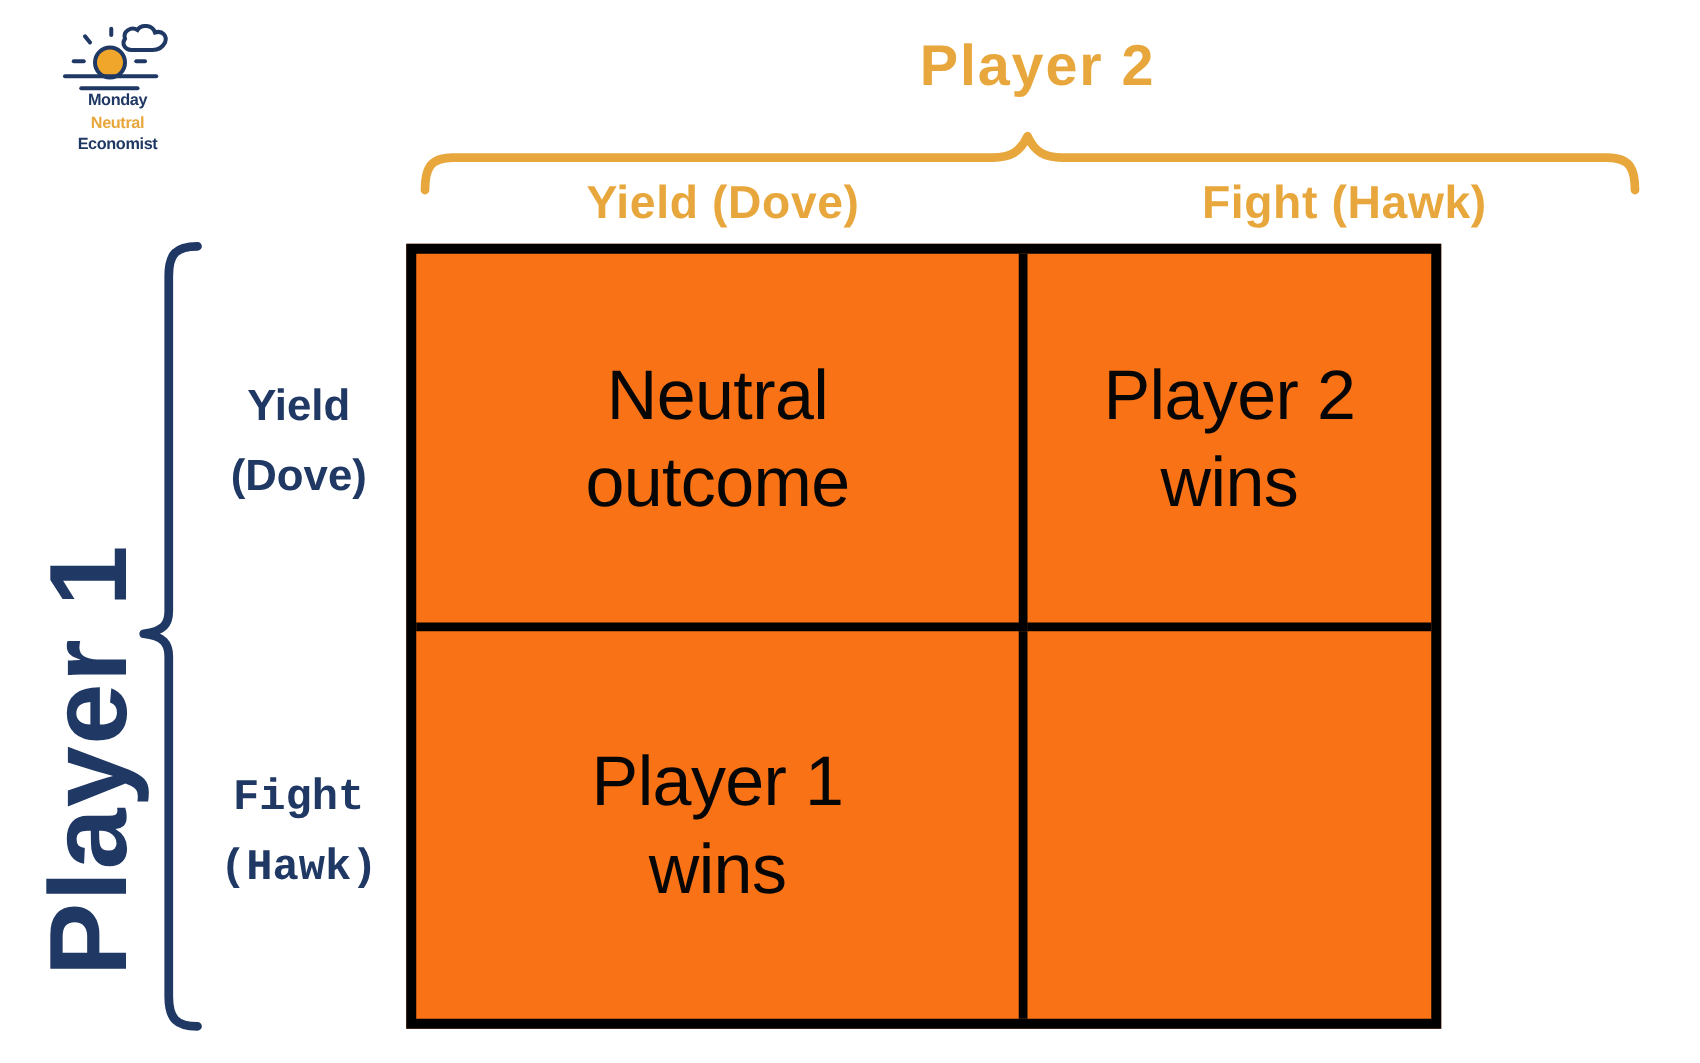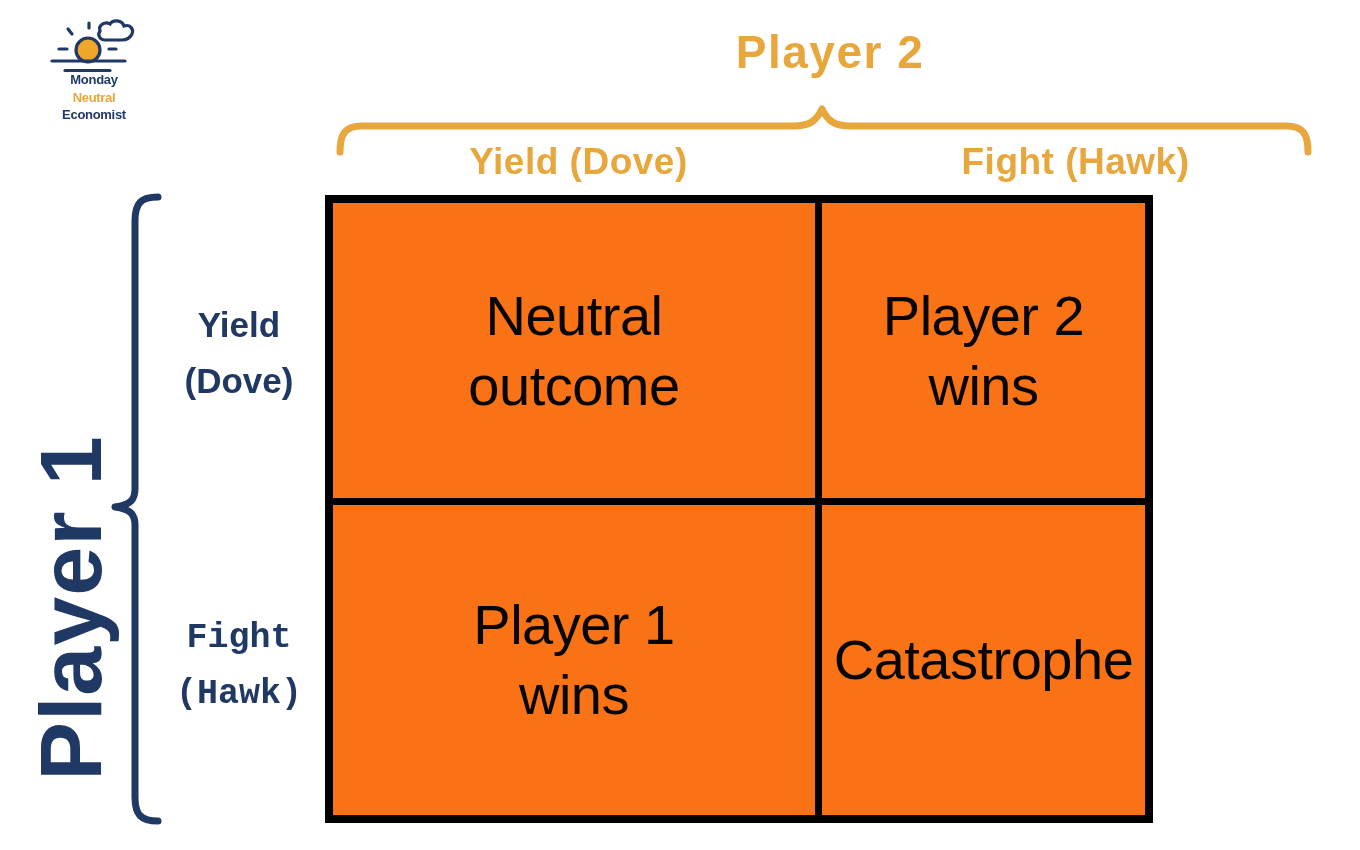--- a/index.html
+++ b/index.html
@@ -96,14 +96,13 @@
 <div class="abs row-head r2">Fight
 (Hawk)</div>
 
 <div class="abs matrix">
   <div class="cell bR bB">Neutral
 outcome</div>
   <div class="cell bB">Player 2
 wins</div>
   <div class="cell bR">Player 1
 wins</div>
-  <div class="cell">Catastrophe</div>
 </div>
 
 </body></html>

